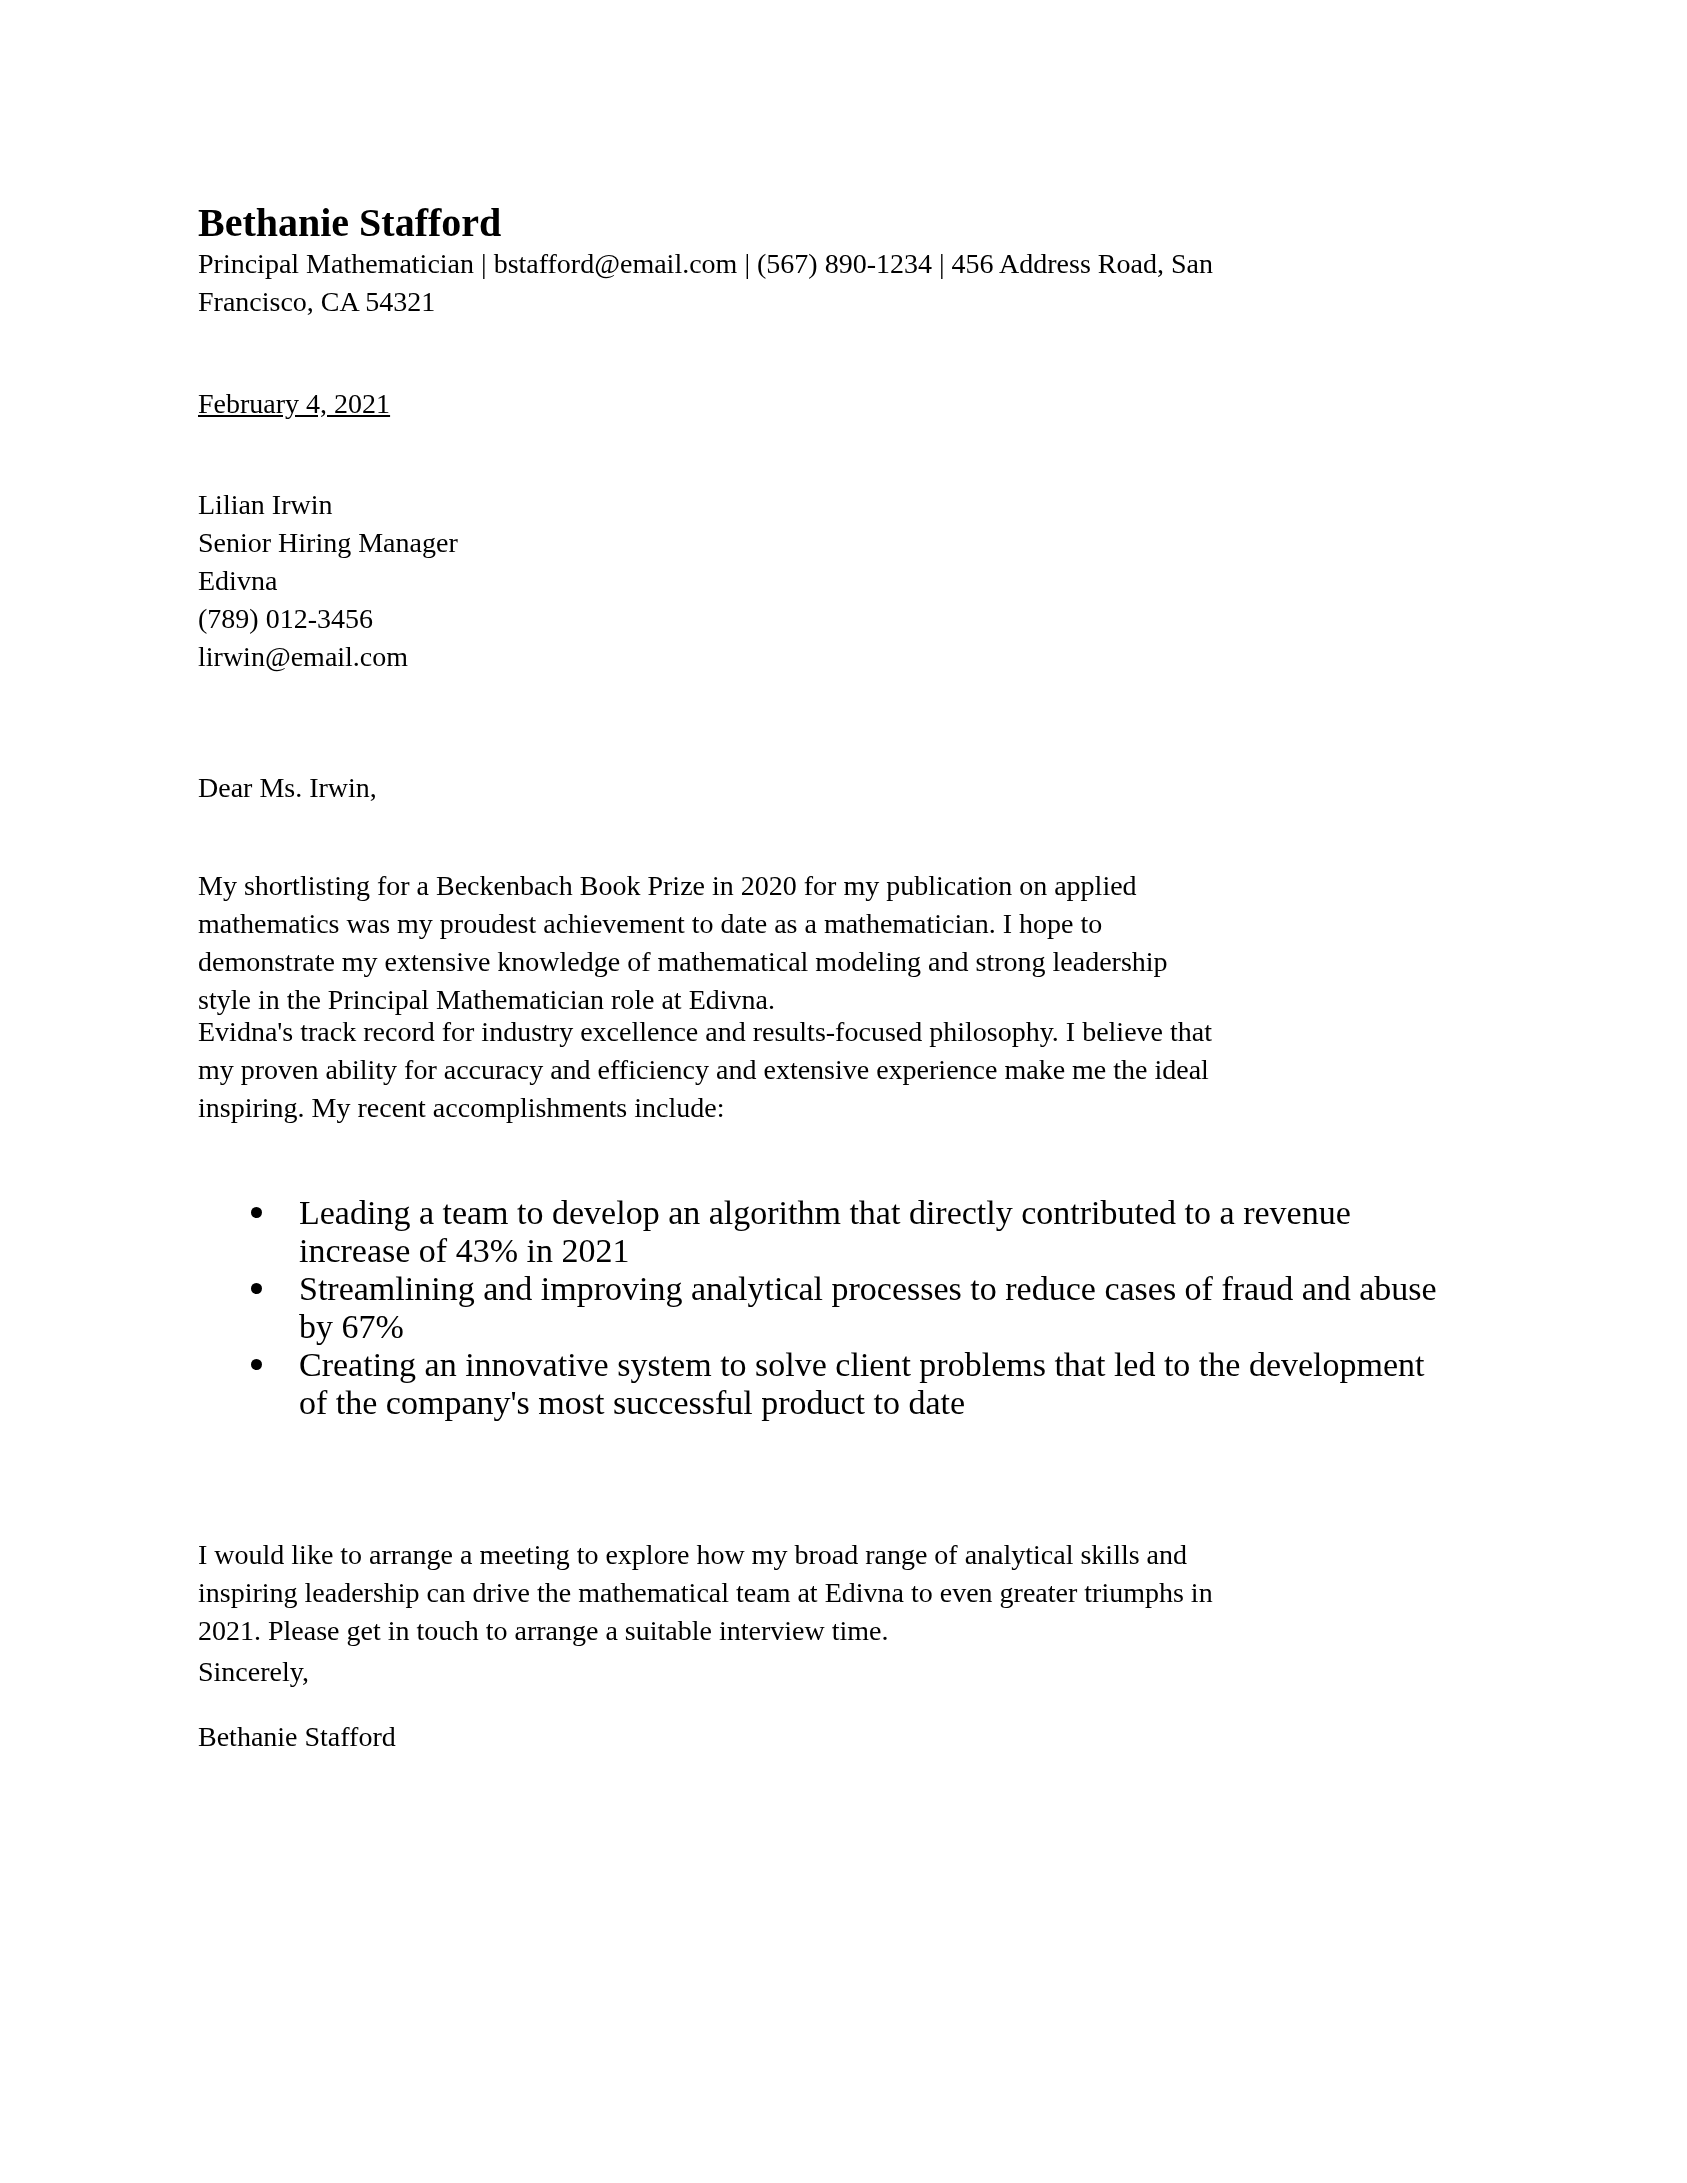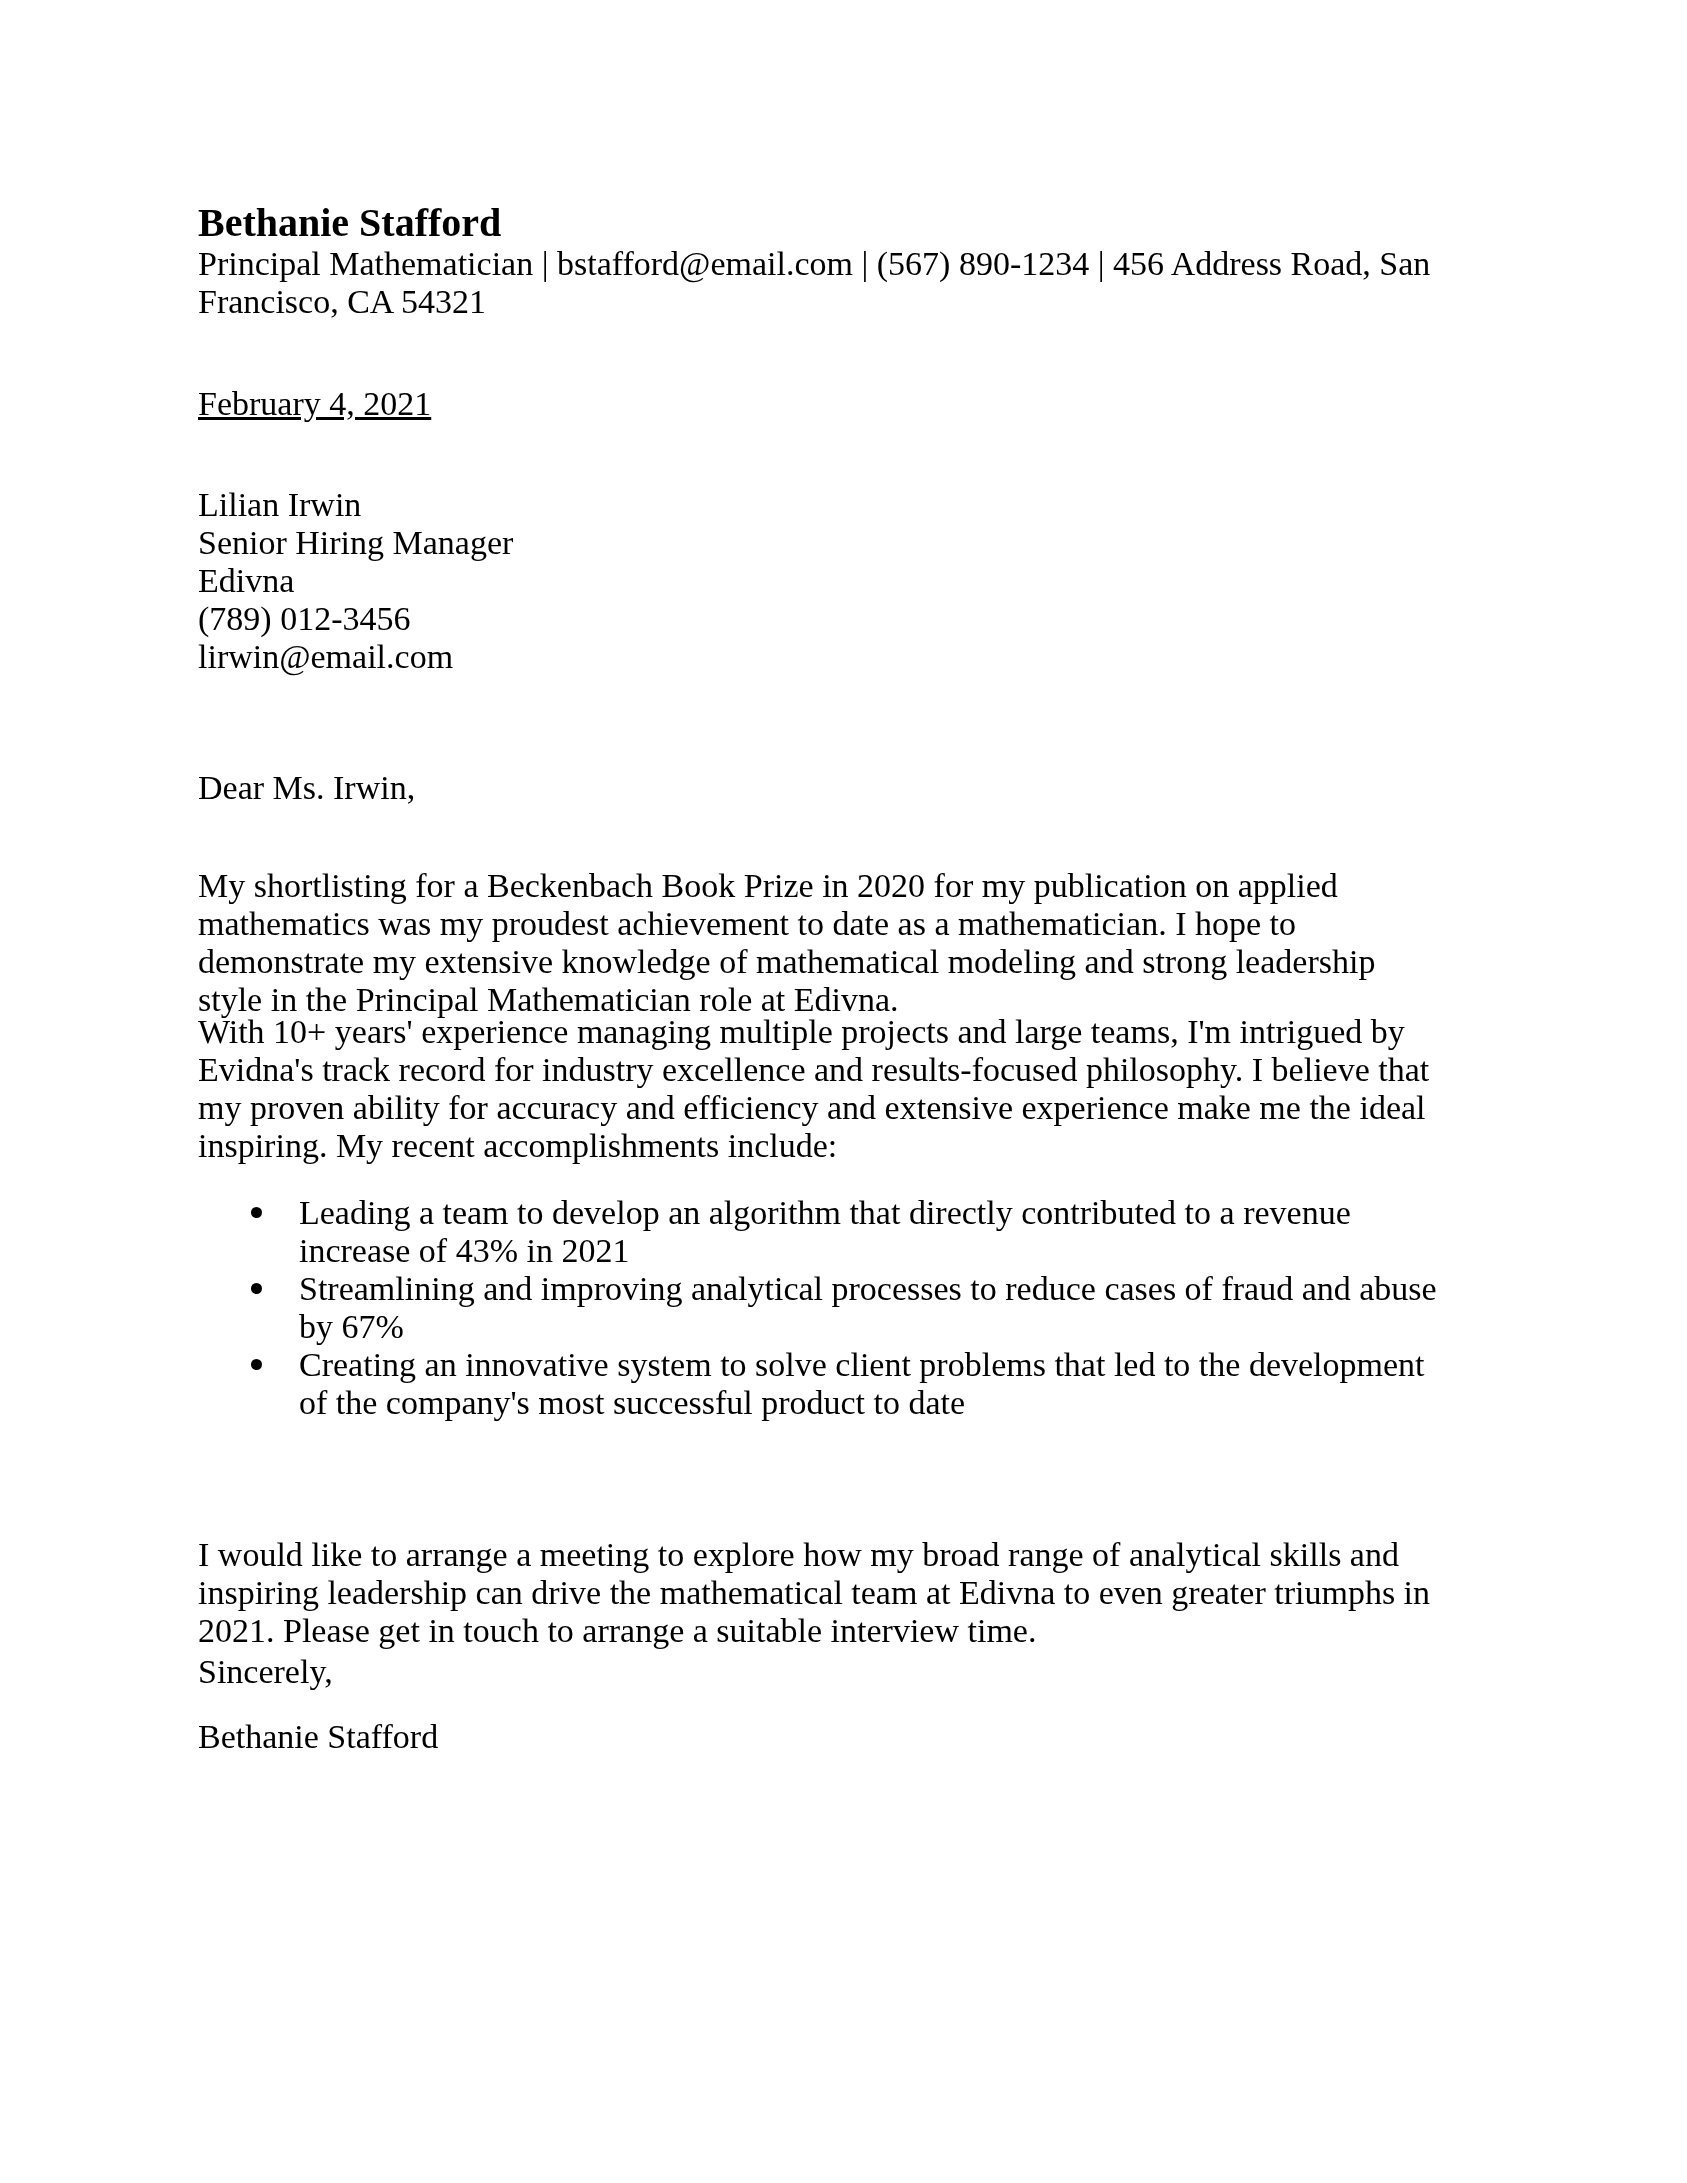--- a/index.html
+++ b/index.html
@@ -2,21 +2,21 @@
 <html style="font-size:10.6px"><head>
   <meta charset="utf-8">
   <style>
     html, body { margin: 0; padding: 0; background: #ffffff; }
     body { width: 1687px; height: 2183px; position: relative; overflow: hidden; }
     .page {
       position: absolute; left: 0; top: 0; width: 1687px; height: 2183px;
       background: #ffffff; color: #000000;
       font-family: "Liberation Serif", "DejaVu Serif", serif;
     }
-    .block { position: absolute; left: 198px; width: 1290px; font-size: 34px; line-height: 38px; white-space: nowrap; }
+    .block { position: absolute; left: 198px; width: 1290px; font-size: 28px; line-height: 38px; white-space: nowrap; }
     .line { display: block; height: 38px; }
     .name { font-weight: bold; font-size: 40px; line-height: 45px; }
     .bullets { position: absolute; left: 198px; width: 1290px; font-size: 34px; line-height: 38px; white-space: nowrap; }
     .bullet-item { position: relative; padding-left: 101px; }
     .bullet-dot {
       position: absolute; left: 53px; top: 13.2px;
       width: 11.2px; height: 11.2px; border-radius: 50%; background: #000000;
     }
   </style>
 </head>
@@ -50,21 +50,20 @@
   </div>
 
   <div class="block" style="top:833px;margin-top:34px;">
     <span class="line">My shortlisting for a Beckenbach Book Prize in 2020 for my publication on applied</span>
     <span class="line">mathematics was my proudest achievement to date as a mathematician. I hope to</span>
     <span class="line">demonstrate my extensive knowledge of mathematical modeling and strong leadership</span>
     <span class="line">style in the Principal Mathematician role at Edivna.</span>
   </div>
 
   <div class="block" style="top:1013px;">
-    <span class="line">With 10+ years' experience managing multiple projects and large teams, I'm intrigued by</span>
     <span class="line">Evidna's track record for industry excellence and results-focused philosophy. I believe that</span>
     <span class="line">my proven ability for accuracy and efficiency and extensive experience make me the ideal</span>
     <span class="line">inspiring. My recent accomplishments include:</span>
   </div>
 
   <div class="bullets" style="top:1194px;">
     <div class="bullet-item">
       <span class="bullet-dot"></span>
       <span class="line">Leading a team to develop an algorithm that directly contributed to a revenue</span>
       <span class="line">increase of 43% in 2021</span>

